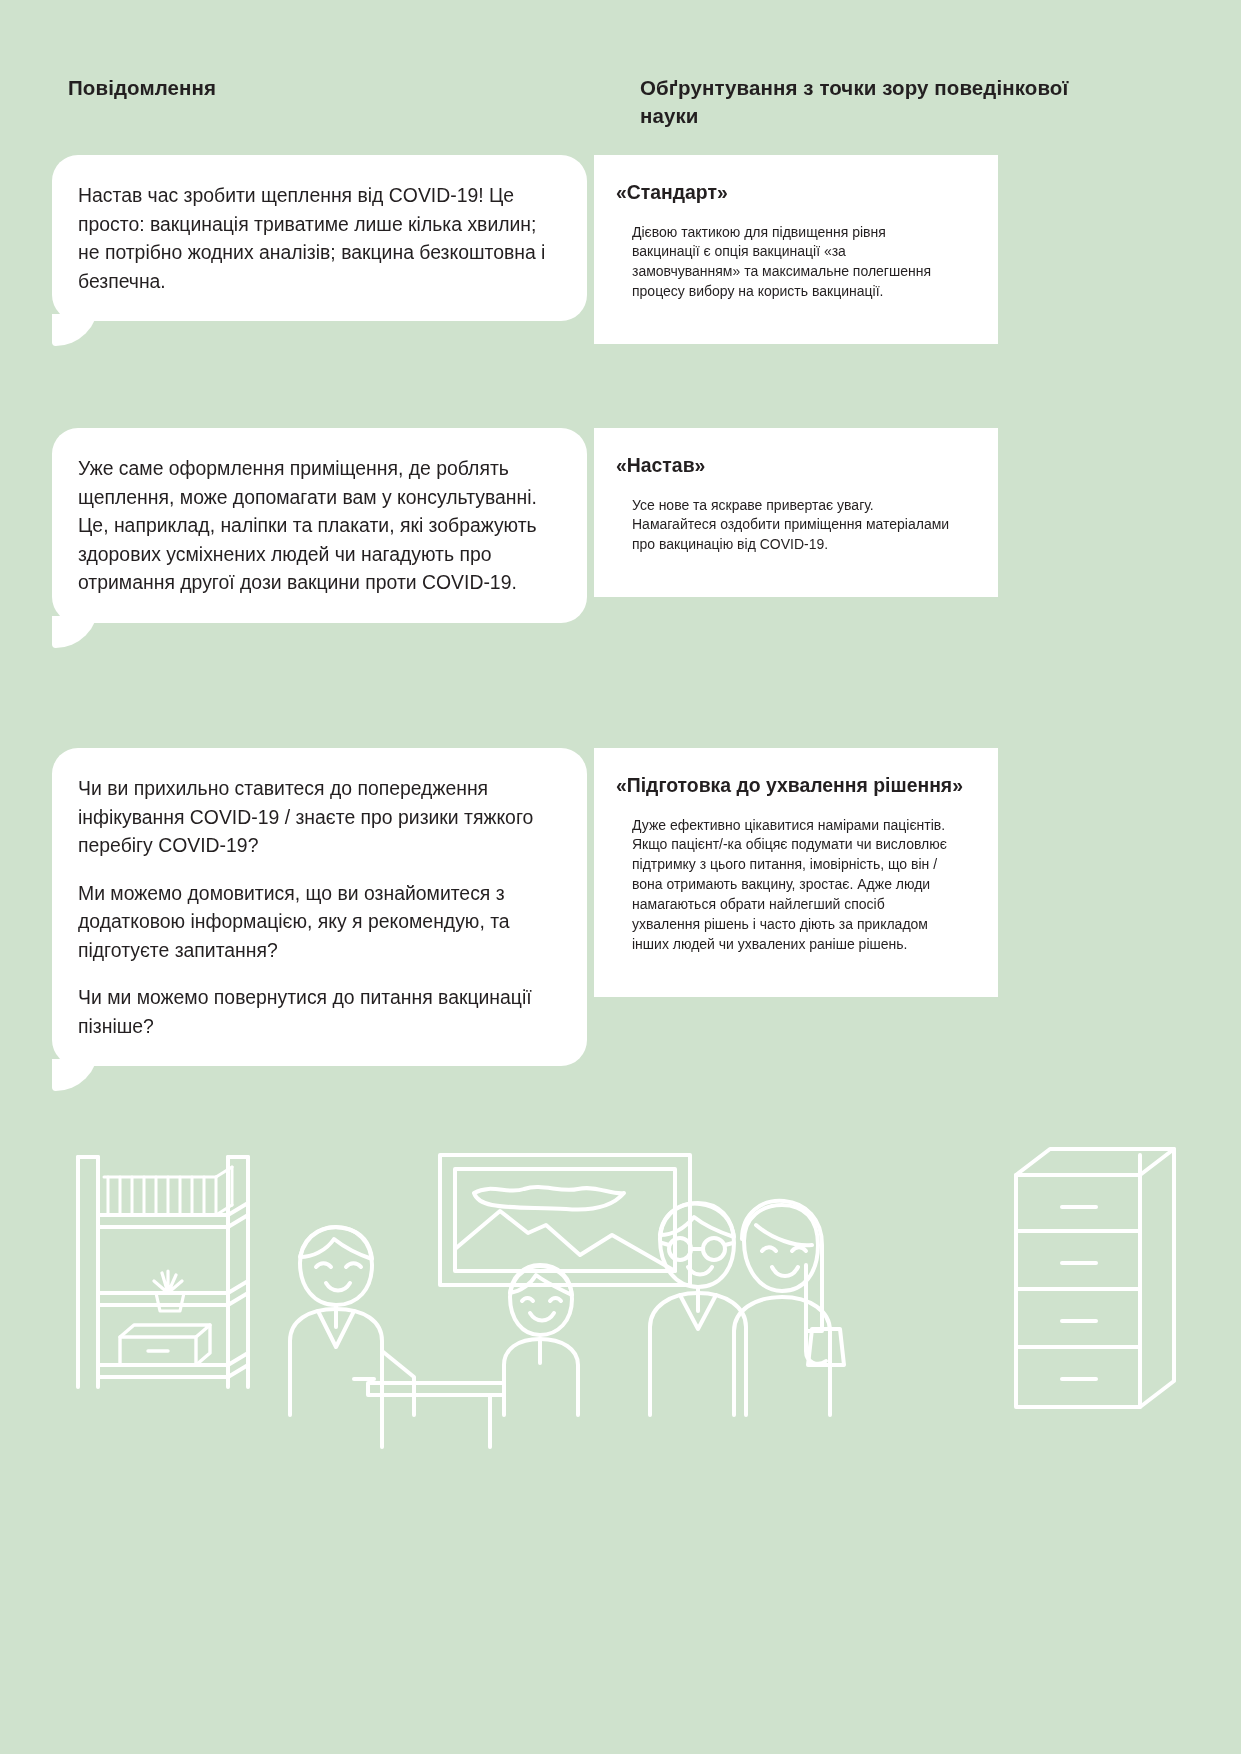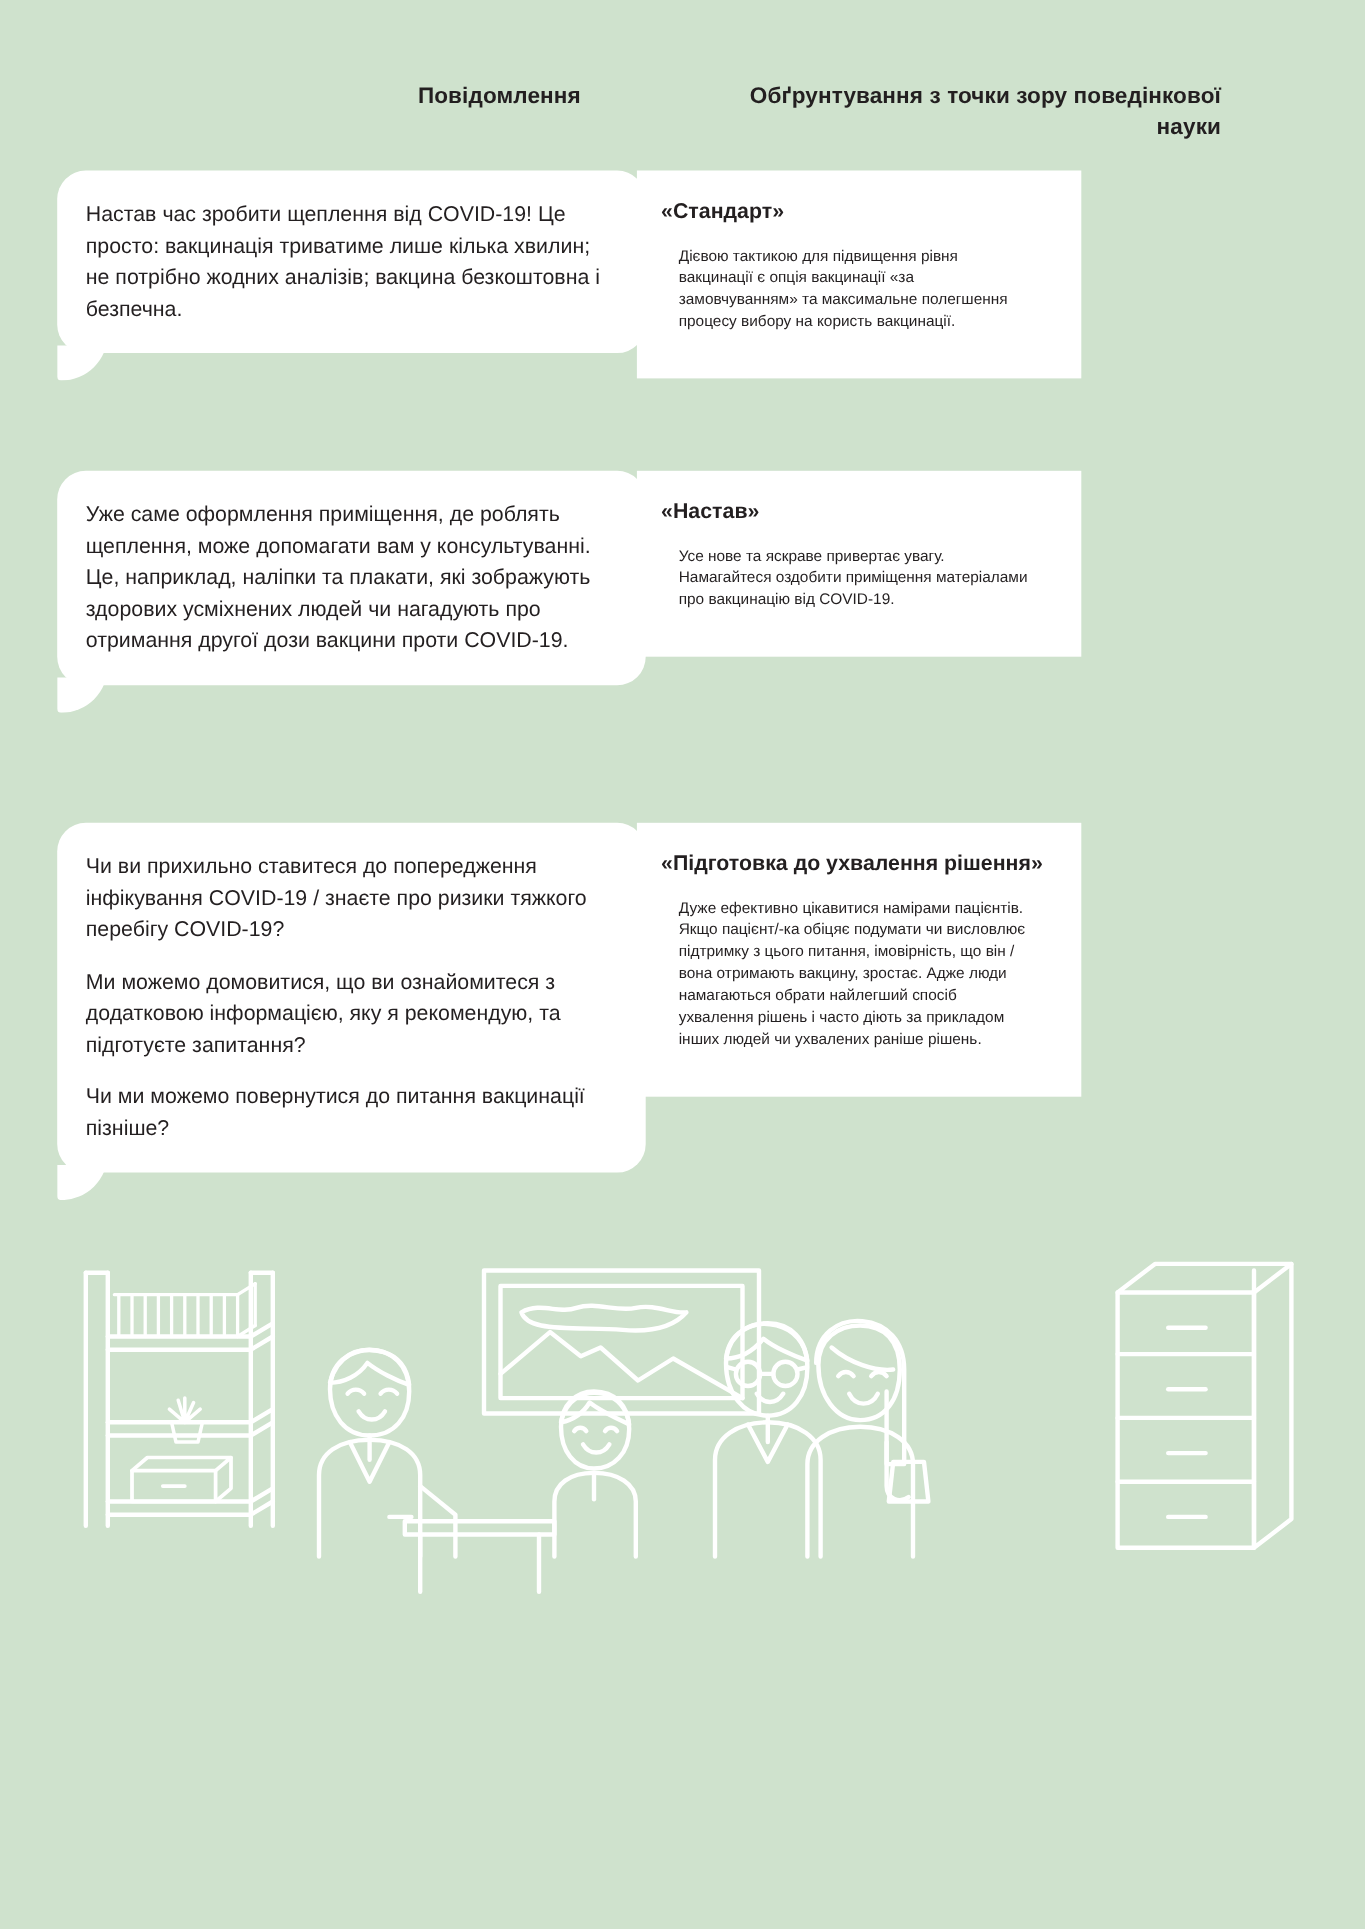--- a/index.html
+++ b/index.html
@@ -22,21 +22,20 @@
     height: 1754px;
   }
 
   
   .col-headers {
     position: absolute;
     top: 70px;
     left: 0;
     width: 1241px;
     height: 70px;
-    text-align: right;
   }
   .hdr {
     position: absolute;
     font-size: 20.5px;
     font-weight: bold;
     line-height: 1.35;
     letter-spacing: 0.1px;
     color: #231f20;
   }
   .hdr-left  { left: 68px;  top: 4px;  width: 460px; }
@@ -91,21 +90,21 @@
     width: 46px;
     height: 62px;
     background: #ffffff;
     border-bottom-left-radius: 4px;
     border-bottom-right-radius: 46px;
   }
 
   
   .card {
     position: absolute;
-    left: 579px;
+    left: 594px;
     width: 404px;
     background: #ffffff;
     padding: 24px 28px 26px 22px;
     box-sizing: border-box;
   }
   .card-title {
     font-size: 19.4px;
     font-weight: bold;
     line-height: 1.42;
     margin: 0 0 1px 0;

